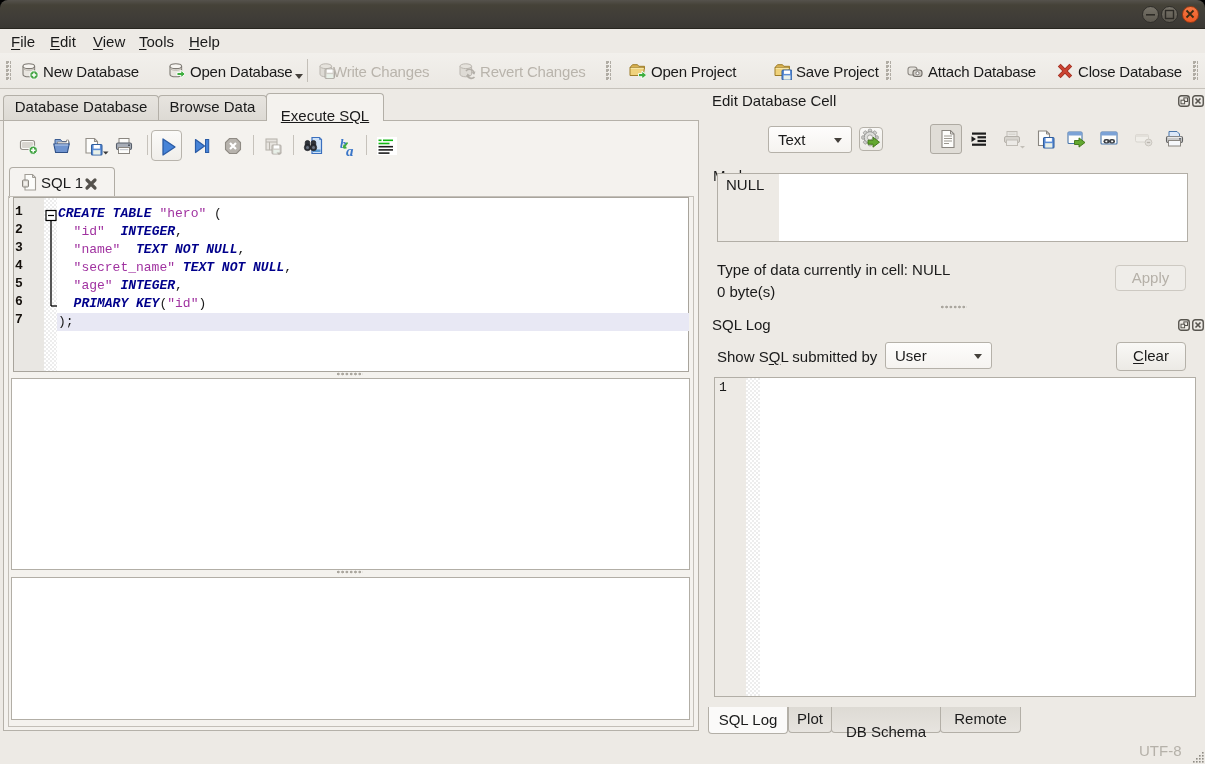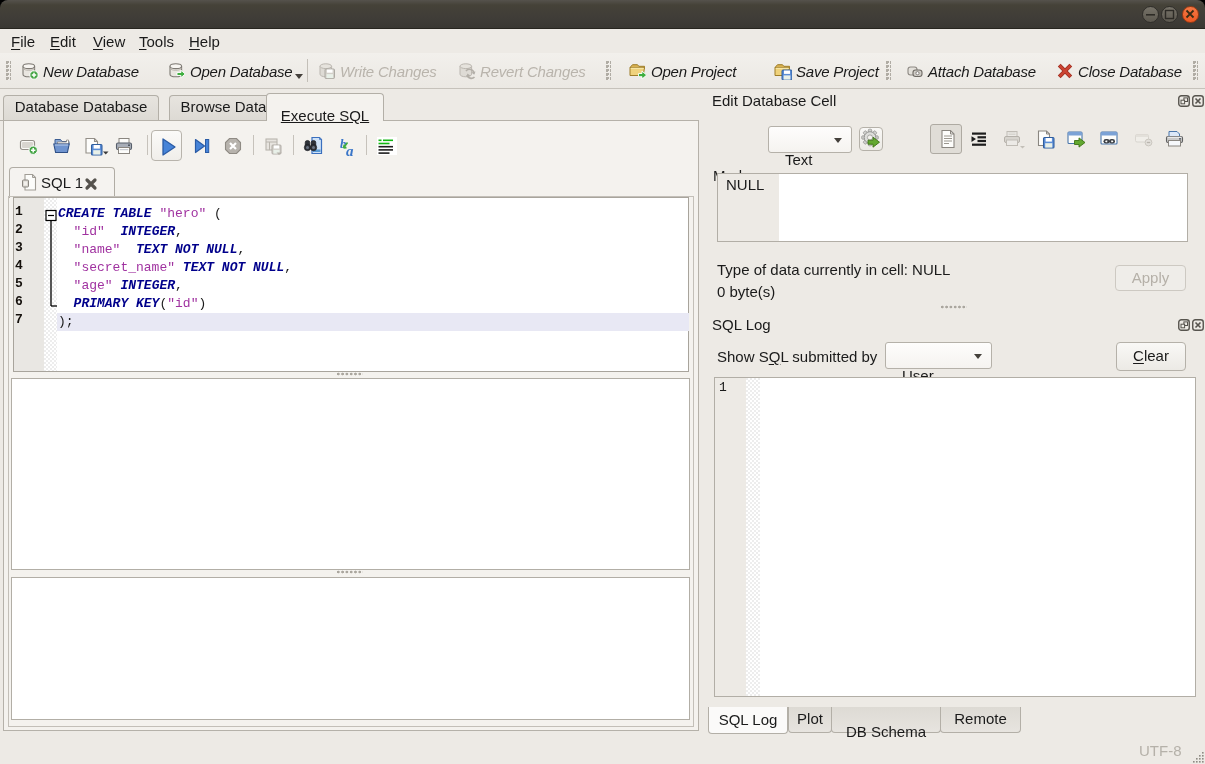--- a/index.html
+++ b/index.html
@@ -7,21 +7,21 @@
 .abs{position:absolute;}
 
 .titlebar{position:absolute;left:0;top:0;width:1205px;height:29px;background:linear-gradient(#55524c,#454238 18%,#403d38 60%,#3a3833);border-radius:8px 8px 0 0;border-bottom:1px solid #27251f;}
 .title{position:absolute;left:0;right:0;top:5px;text-align:center;font-size:15px;font-weight:bold;color:#dbd7cf;}
 .wbtn{position:absolute;top:6px;width:17px;height:17px;border-radius:50%;border:1px solid #302e2a;background:linear-gradient(#767268,#5c584f);}
 
 .menubar{position:absolute;left:0;top:30px;width:1205px;height:23px;background:#EDEAE5;}
 .menubar i{font-style:normal;position:absolute;top:3px;font-size:15px;}
 u{text-decoration:underline;text-underline-offset:2px;}
 
-.toolbar{position:absolute;left:0;top:53px;width:1205px;height:36px;background:linear-gradient(#f2f0ec,#ebe8e3);border-bottom:1px solid #c6c2bb;font-style:italic;}
+.toolbar{position:absolute;left:0;top:53px;width:1205px;height:36px;background:linear-gradient(#f2f0ec,#ebe8e3);border-bottom:1px solid #c6c2bb;}
 .tbtxt{position:absolute;top:10px;font-size:15px;white-space:nowrap;letter-spacing:-0.2px;}
 .tbtxt.dis{color:#b9b4ac;}
 .vsep{position:absolute;top:6px;height:23px;width:1px;background:#c3bfb8;}
 .handle{position:absolute;top:8px;width:5px;height:20px;background-image:radial-gradient(circle at 1.2px 1.2px,#b0aca4 40%,transparent 45%);background-size:4px 4px;}
 .ticon{position:absolute;top:9px;width:17px;height:17px;}
 
 .tab{position:absolute;font-size:15px;text-align:center;border:1px solid #b3afa7;border-bottom:none;border-radius:4px 4px 0 0;background:linear-gradient(#e7e4df,#dddad4);}
 .tab.active{background:#f4f2ee;z-index:3;border-bottom:none;height:28px!important;}
 .tabline{position:absolute;left:0;top:120px;width:699px;height:1px;background:#b3afa7;z-index:1;}
 
@@ -43,21 +43,21 @@
 
 .hdots{position:absolute;width:26px;height:4px;background-image:radial-gradient(circle at 1.4px 2px,#aaa69e 38%,transparent 45%);background-size:4.3px 4px;}
 .vdots{position:absolute;width:4px;height:26px;background-image:radial-gradient(circle at 2px 1.4px,#aaa69e 38%,transparent 45%);background-size:4px 4.3px;}
 
 .panel{position:absolute;background:#fff;border:1px solid #b2aea6;}
 .rframe{position:absolute;border:1px solid #c5c1b9;}
 
 .dockttl{position:absolute;font-size:15px;}
 .label{position:absolute;font-size:15px;white-space:nowrap;}
 .combo{position:absolute;height:27px;border:1px solid #b5b1a9;border-radius:3px;background:linear-gradient(#fefdfc,#f5f3f0);font-size:15px;}
-.combo .txt{position:absolute;left:16px;top:4px;margin-top:20px;}
+.combo .txt{position:absolute;left:9px;top:4px;}
 .combo .arr{position:absolute;left:auto;right:9px;top:11px;width:0;height:0;border:4.5px solid transparent;border-top:5px solid #44403b;}
 .btn{position:absolute;border:1px solid #b5b1a9;border-radius:4px;background:linear-gradient(#f9f8f6,#eceae5);font-size:15px;text-align:center;}
 .btn.dis{color:#b5b0a8;border-color:#cdc9c2;background:#efede9;}
 .icon20{position:absolute;width:20px;height:20px;}
 .pressedbox{position:absolute;border:1px solid #aeaaa2;border-radius:3px;background:#e0ddd7;}
 .btab{position:absolute;font-size:15px;text-align:center;border:1px solid #b3afa7;border-top:none;border-radius:0 0 4px 4px;background:linear-gradient(#dddad4,#e7e4df);}
 .btab.active{background:#fbfaf9;z-index:3;}
 .mono{font-family:"Liberation Mono",monospace;}
 </style></head>
 <body>
@@ -102,21 +102,21 @@
     <div class="vsep" style="left:307px"></div>
     <div class="ticon" style="left:318px" id="ic-write"><svg width="18" height="18" viewBox="0 0 18 18">
           <path d="M2 4.2 v8 c0 1.5 2.6 2.6 5.8 2.6 s5.8 -1.1 5.8 -2.6 v-8" fill="#dedbd5" stroke="#bbb7b0" stroke-width="1"></path>
           <ellipse cx="7.8" cy="4.2" rx="5.8" ry="2.4" fill="#e6e3dd" stroke="#bbb7b0" stroke-width="1"></ellipse>
           <g transform="translate(7,7) scale(0.95)">
             <rect x="0" y="0" width="10" height="10" rx="1" fill="#d2cfc9" stroke="#aaa6a0" stroke-width="1"></rect>
             <rect x="2" y="0.5" width="6" height="3.4" fill="#fff"></rect>
             <rect x="1.6" y="5.4" width="6.8" height="4.2" fill="#e8f0e8"></rect>
           </g>
         </svg></div>
-    <div class="tbtxt dis" style="left:340px">Write Changes</div>
+    <div class="tbtxt dis" style="left:333px">Write Changes</div>
     <div class="ticon" style="left:458px" id="ic-revert"><svg width="18" height="18" viewBox="0 0 18 18">
           <path d="M2 4.2 v8 c0 1.5 2.6 2.6 5.8 2.6 s5.8 -1.1 5.8 -2.6 v-8" fill="#dedbd5" stroke="#bbb7b0" stroke-width="1"></path>
           <ellipse cx="7.8" cy="4.2" rx="5.8" ry="2.4" fill="#e6e3dd" stroke="#bbb7b0" stroke-width="1"></ellipse>
           <path d="M8 9 a4.5 4.5 0 0 1 8 2.5" fill="none" stroke="#b3afa8" stroke-width="1.6"></path>
           <path d="M17.5 9.5 l-1.3 3.2 -2.8 -2.2 z" fill="#b3afa8"></path>
           <path d="M16.5 15 a4.5 4.5 0 0 1 -7.5 -2" fill="none" stroke="#b3afa8" stroke-width="1.6"></path>
           <path d="M8.3 14.8 l1.2 -3.2 2.9 2.1 z" fill="#b3afa8"></path>
         </svg></div>
     <div class="tbtxt dis" style="left:480px">Revert Changes</div>
     <div class="handle" style="left:606px"></div>
@@ -147,21 +147,21 @@
     <div class="tbtxt" style="left:928px">Attach Database</div>
     <div class="handle" style="left:1193px"></div>
       <div class="ticon" style="left:1056px" id="ic-closedb"><svg width="18" height="18" viewBox="0 0 18 18">
           <path d="M3.2 3.2 L14.8 14.8 M14.8 3.2 L3.2 14.8" stroke="#a03022" stroke-width="4"></path>
           <path d="M3.6 3.6 L14.4 14.4 M14.4 3.6 L3.6 14.4" stroke="#cc4433" stroke-width="2.2"></path>
         </svg></div>
     <div class="tbtxt" style="left:1078px">Close Database</div>
   </div>
   <div class="tabline"></div>
   <div class="tab" style="left:3px;top:95px;width:156px;height:25px;padding-top:2px;">Database Database</div>
-  <div class="tab" style="left:158px;top:95px;width:109px;height:25px;padding-top:2px;margin-left:11px;">Browse Data</div>
+  <div class="tab" style="left:158px;top:95px;width:109px;height:25px;padding-top:2px;">Browse Data</div>
   <div class="tab active" style="left:266px;top:93px;width:118px;height:28px;padding-top:13px;text-decoration:underline;">Execute SQL</div>
 
   <div class="lpane">
 
     <div class="sicon" style="left:15px;top:15px" id="s-newtab"><svg width="20" height="20" viewBox="0 0 20 20">
           <rect x="1.5" y="4.5" width="14" height="9" rx="2" fill="#fbfaf7" stroke="#938f88" stroke-width="1.2"></rect>
           <rect x="3" y="6" width="11" height="6" rx="1" fill="#d8d5cf"></rect>
           <circle cx="14.2" cy="14.2" r="4.2" fill="#46a546" stroke="#fff" stroke-width="1"></circle>
           <path d="M14.2 12 v4.4 M12 14.2 h4.4" stroke="#fff" stroke-width="1.5"></path>
         </svg></div>

